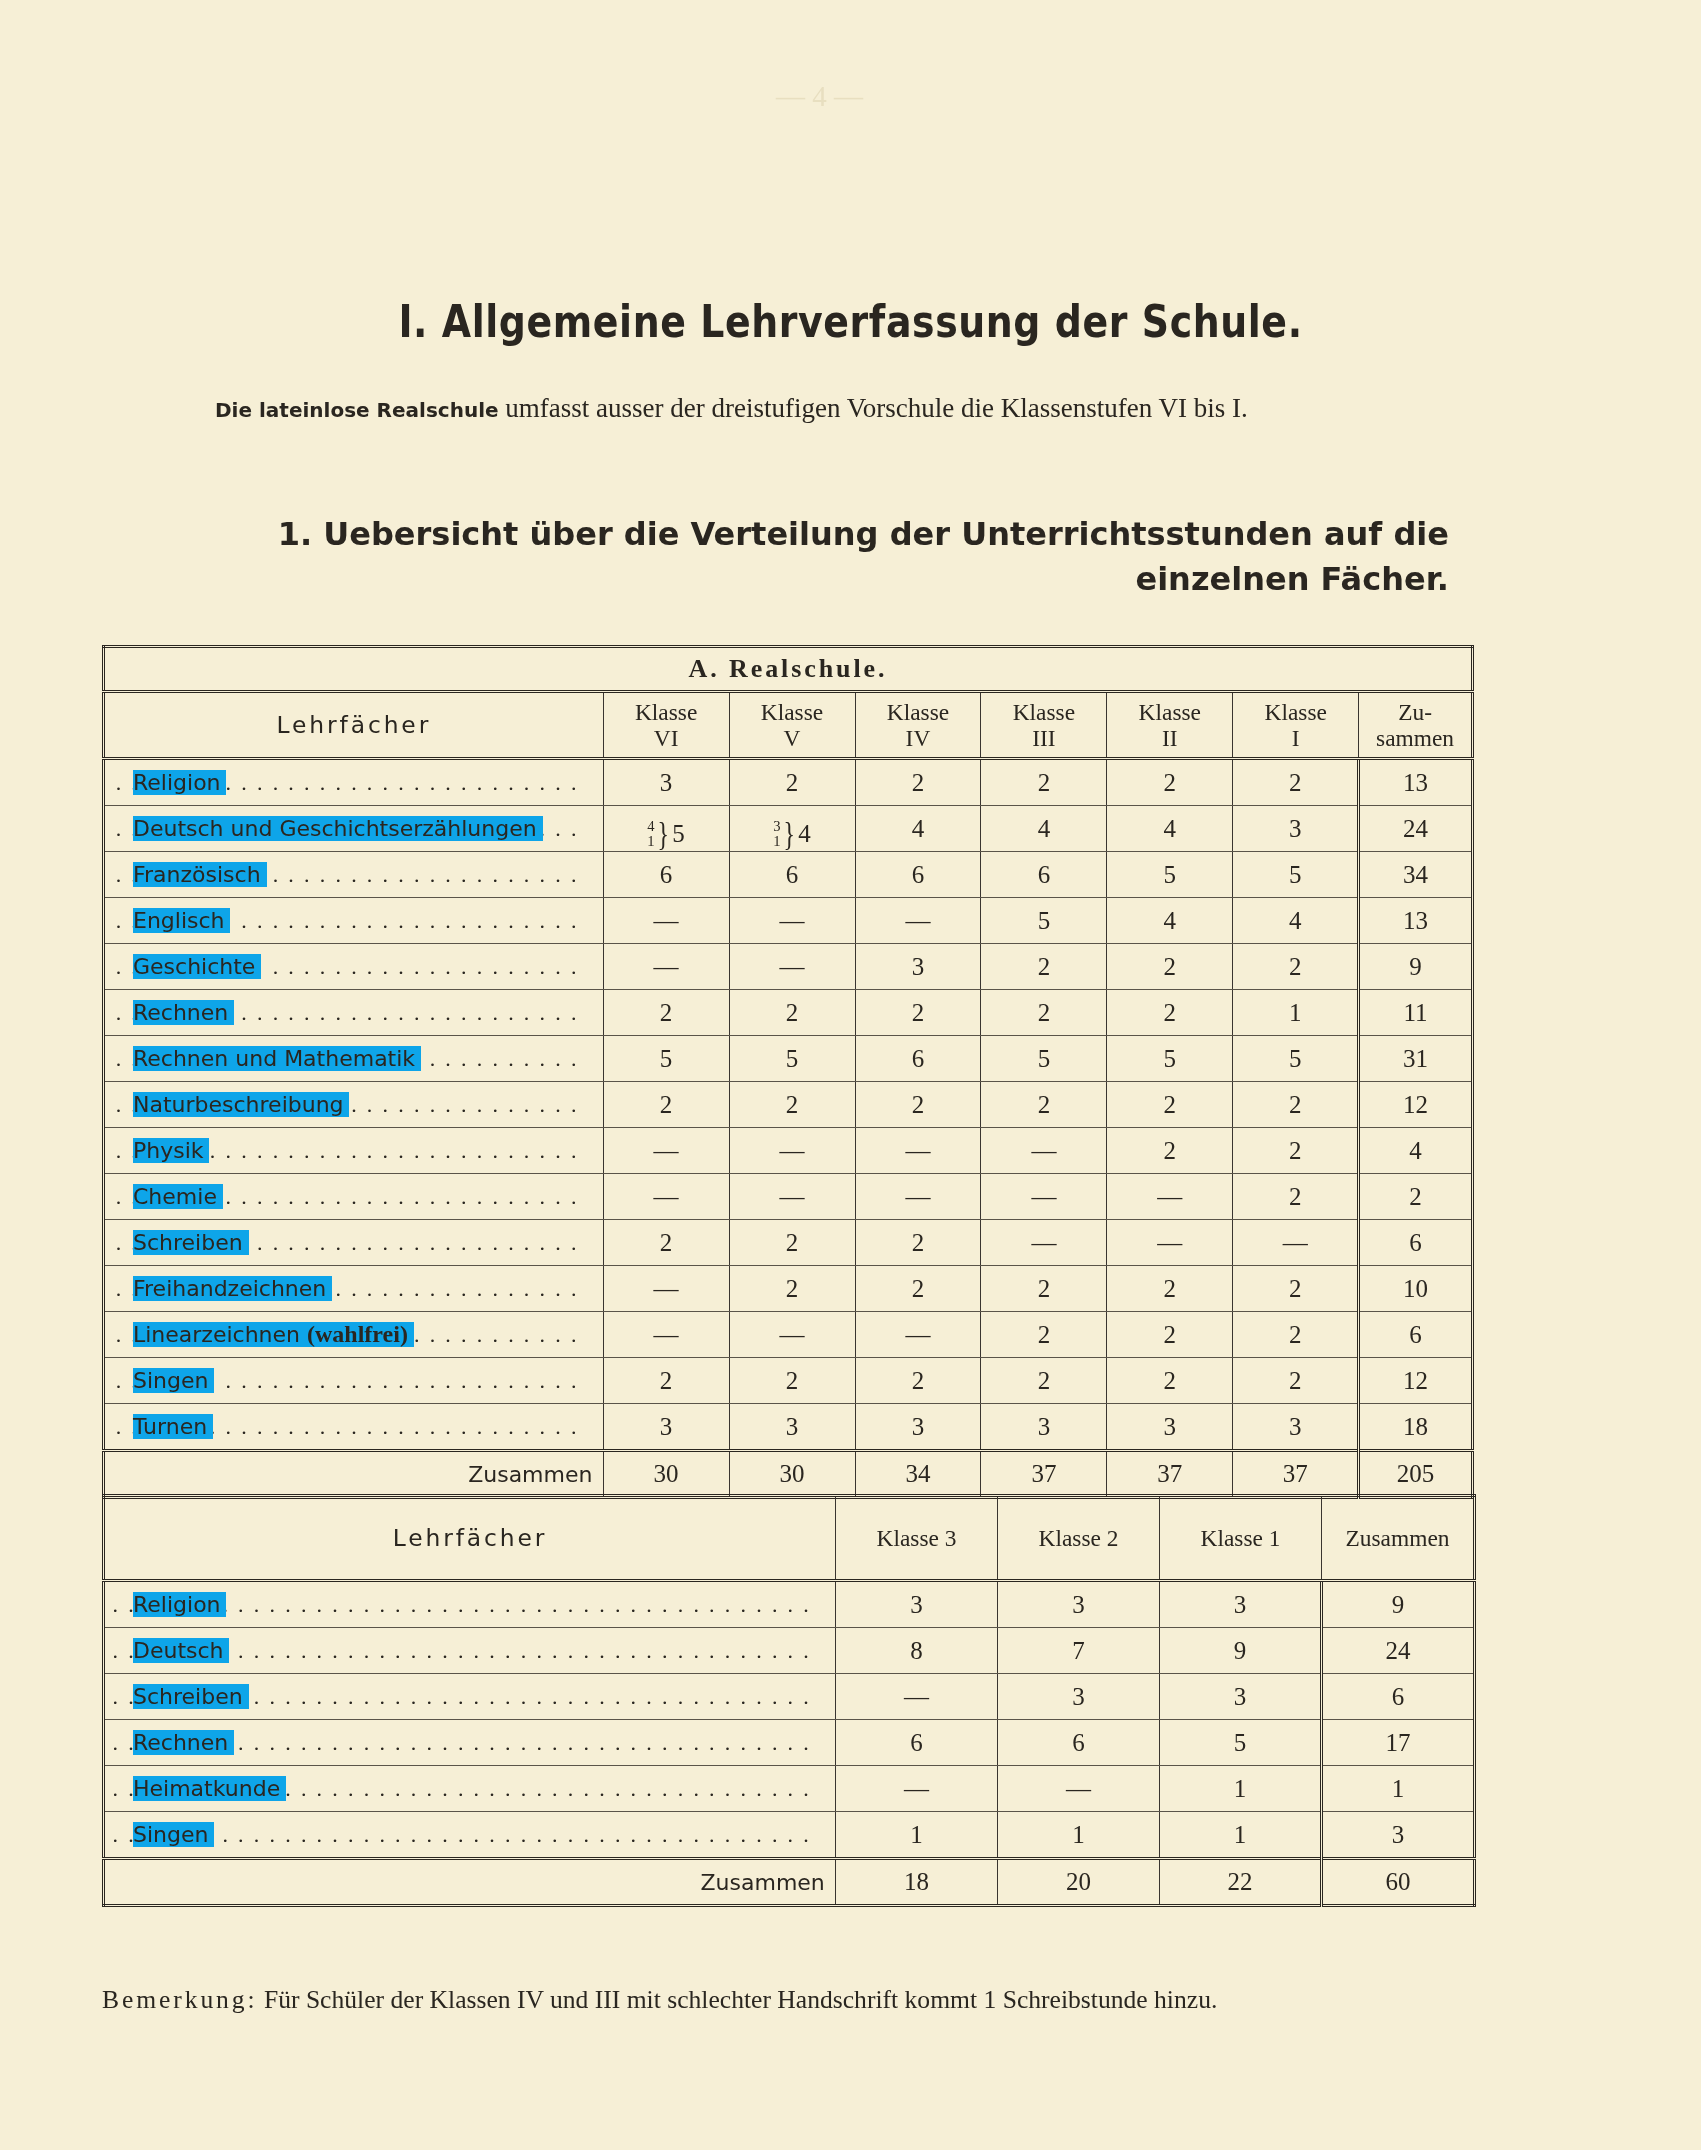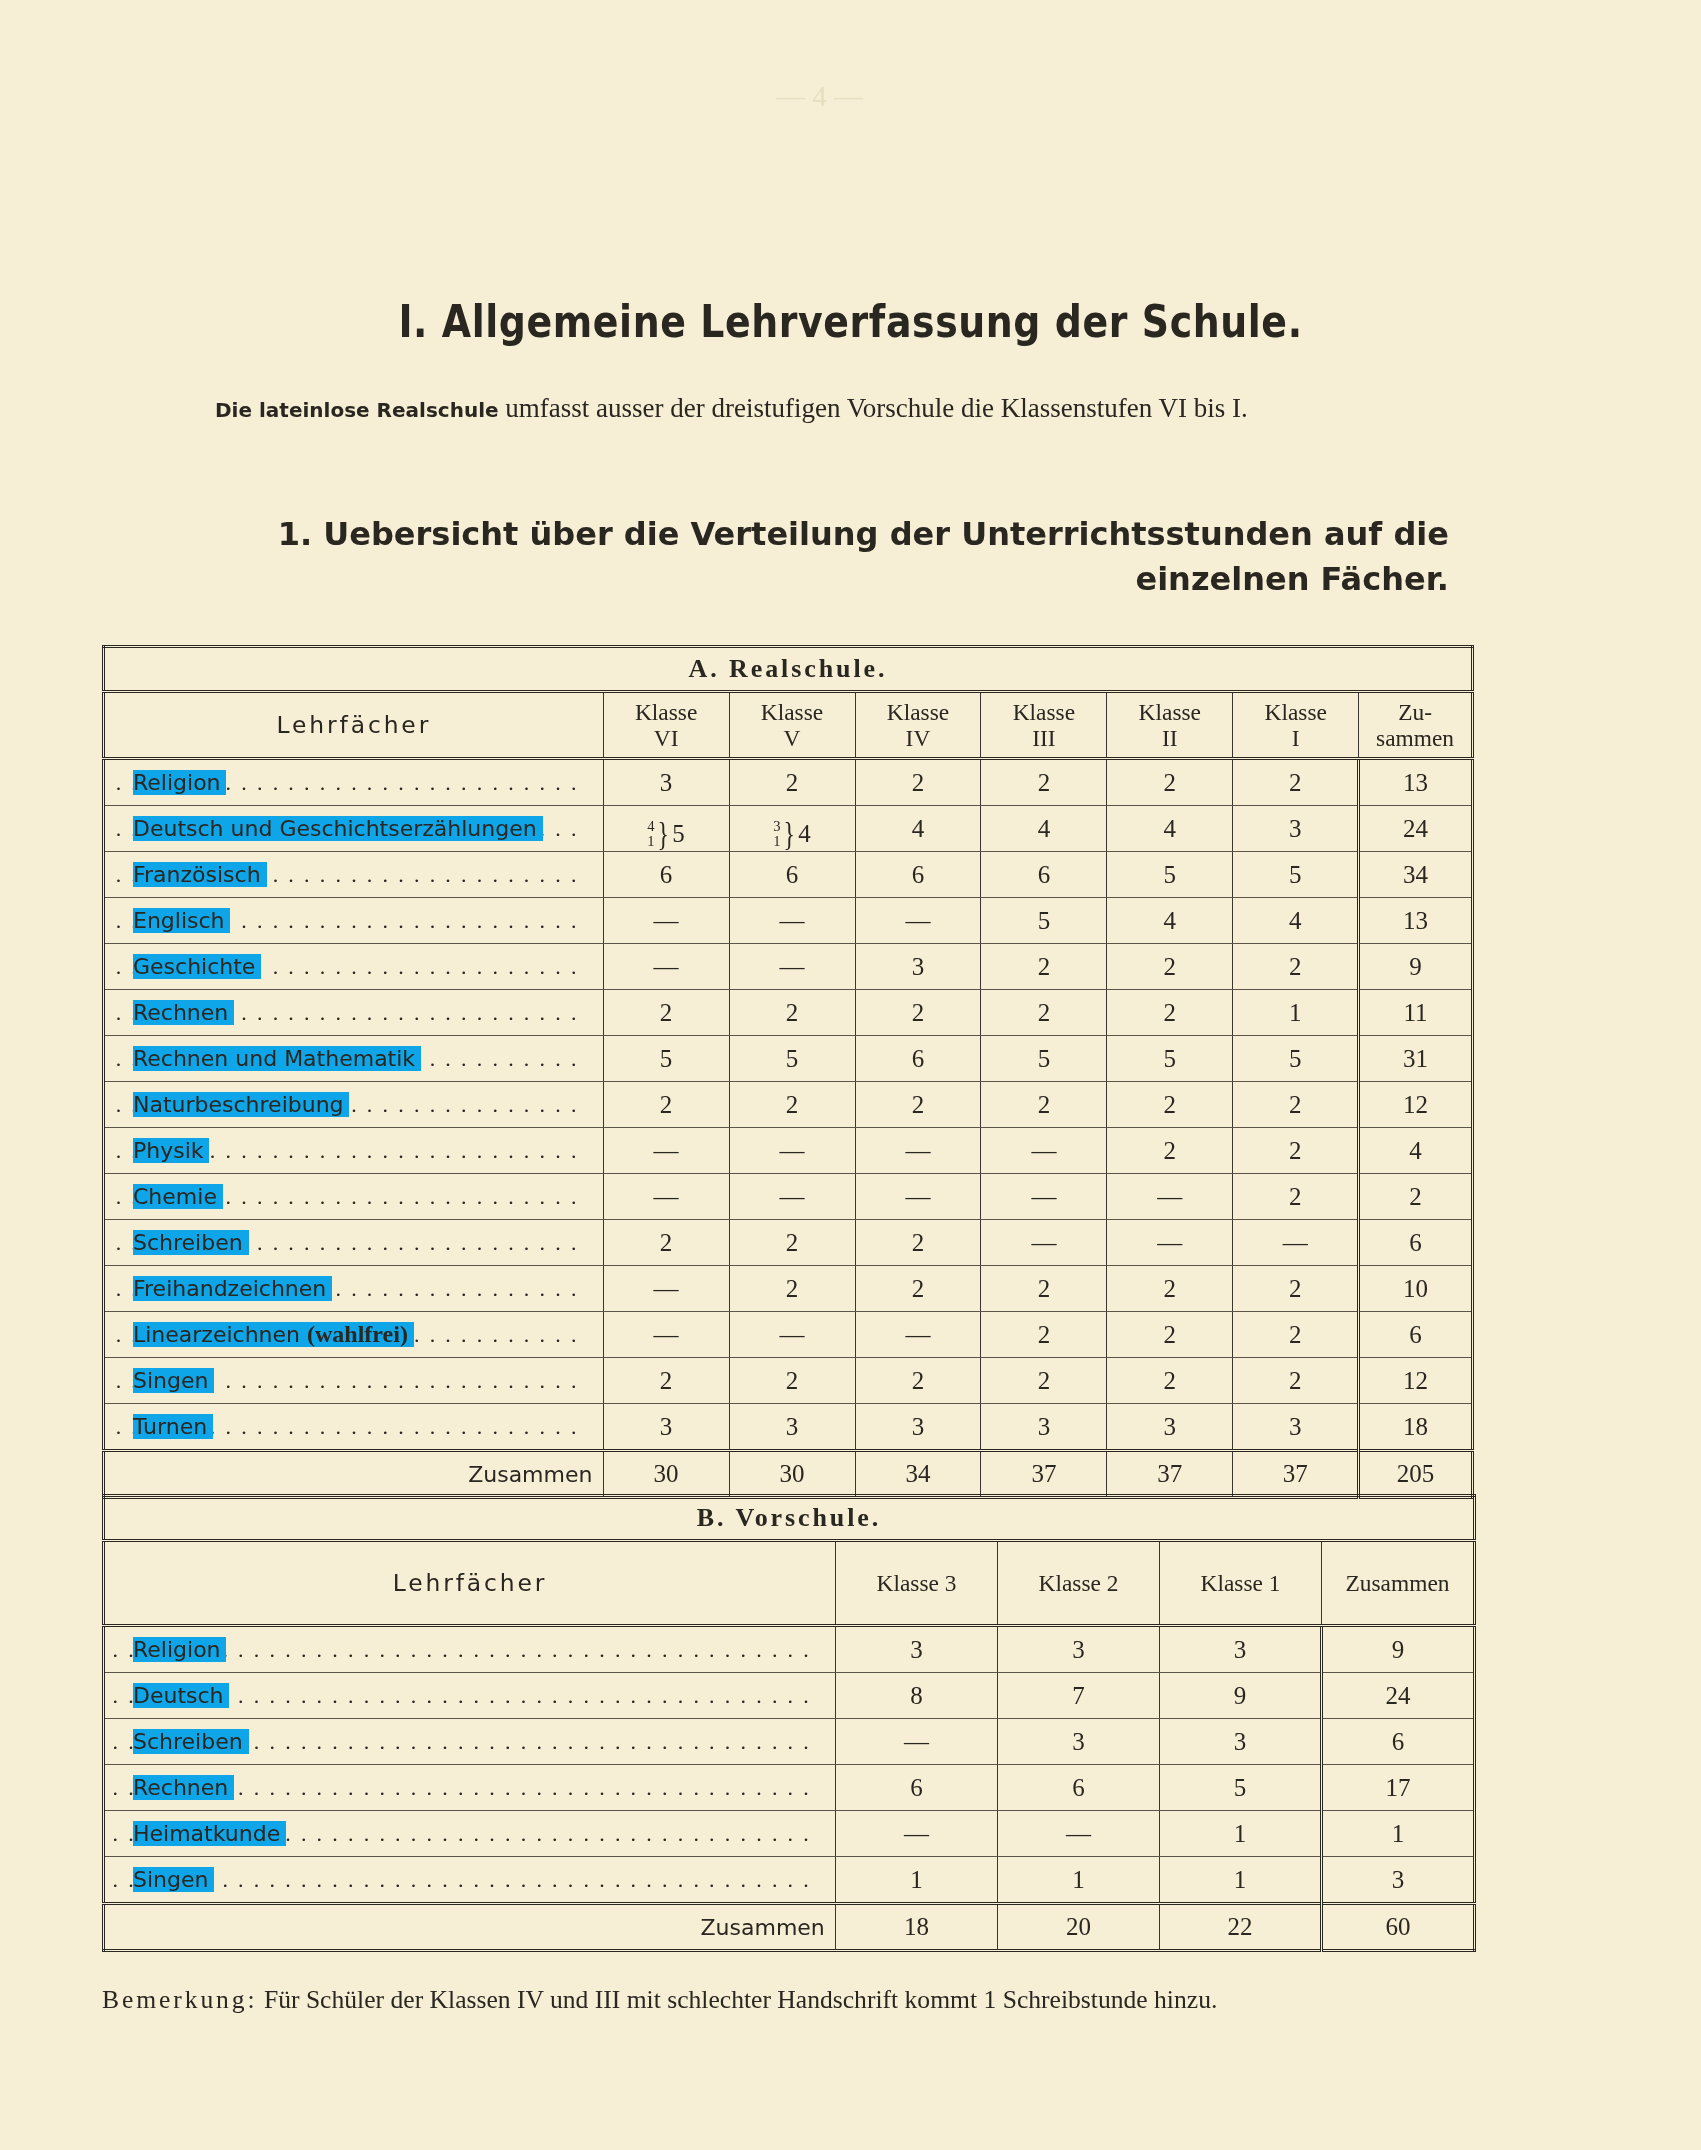--- a/index.html
+++ b/index.html
@@ -347,23 +347,20 @@
 
 <table class="grid" id="tbl-b">
   <colgroup>
     <col style="width:732px">
       <col style="width:162px">
       <col style="width:162px">
       <col style="width:162px">
       <col style="width:153px">
   </colgroup>
   <thead>
-    <tr class="section-row">
-      <td colspan="5" style="border-left:none">B. Vorschule.</td>
-    </tr>
     <tr class="head-row" id="tbl-b-head">
       <th class="subj-head" style="border-left:none">Lehrfächer</th>
     <th>Klasse 3</th>
         <th>Klasse 2</th>
         <th>Klasse 1</th>
         <th class="sep-left">Zusammen</th>
       </tr>
   </thead>
   <tbody id="tbl-b-body">
       <tr class="data-row">

